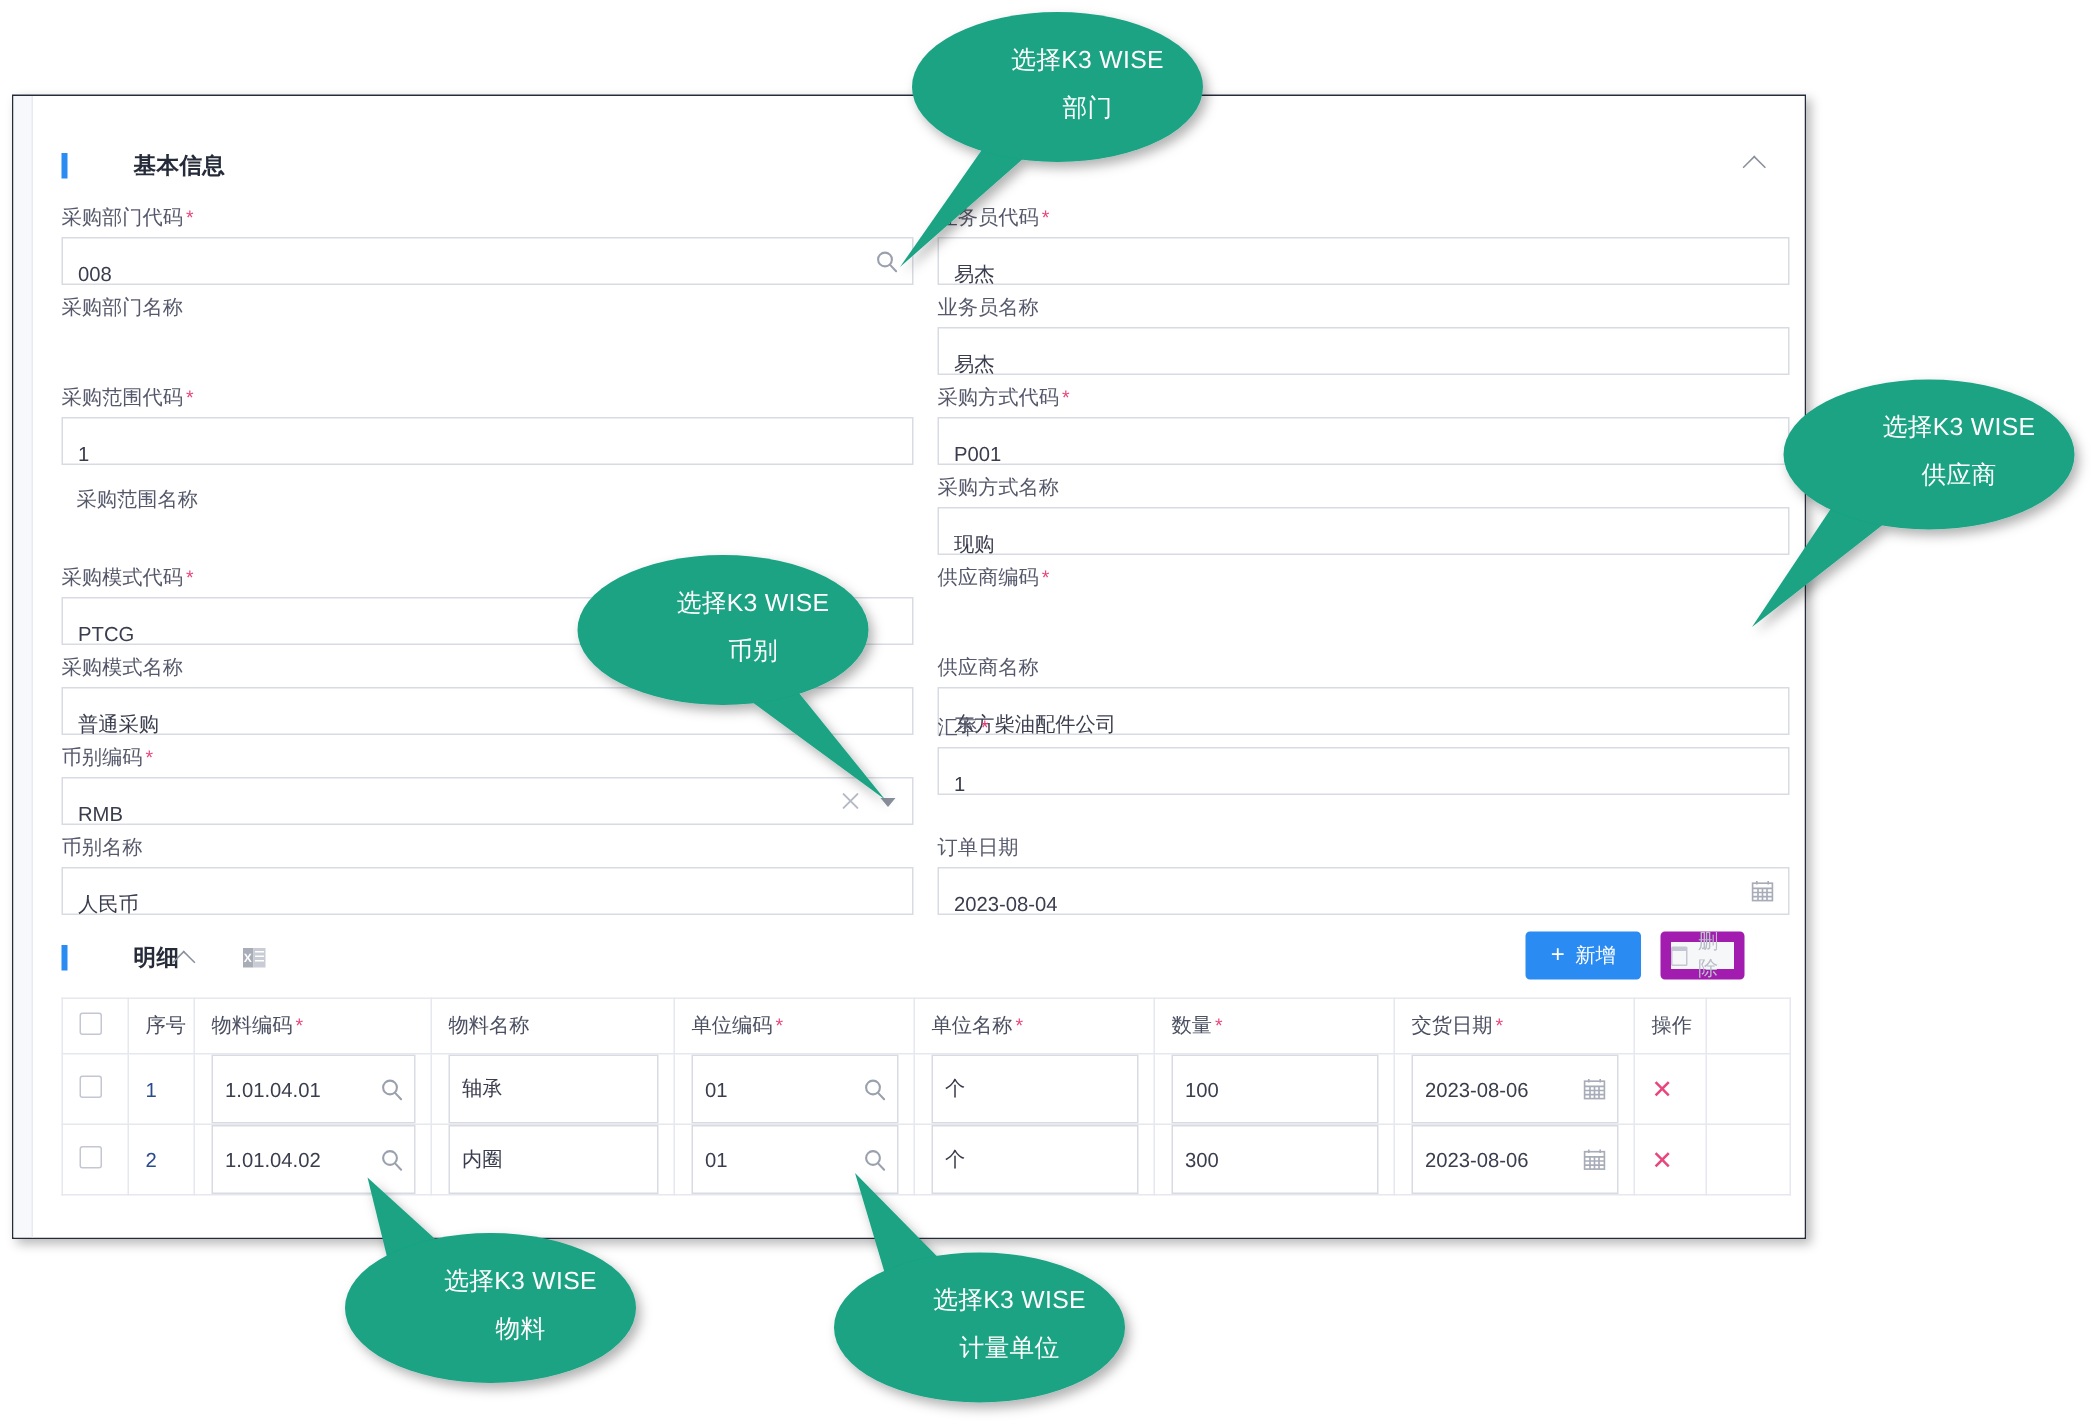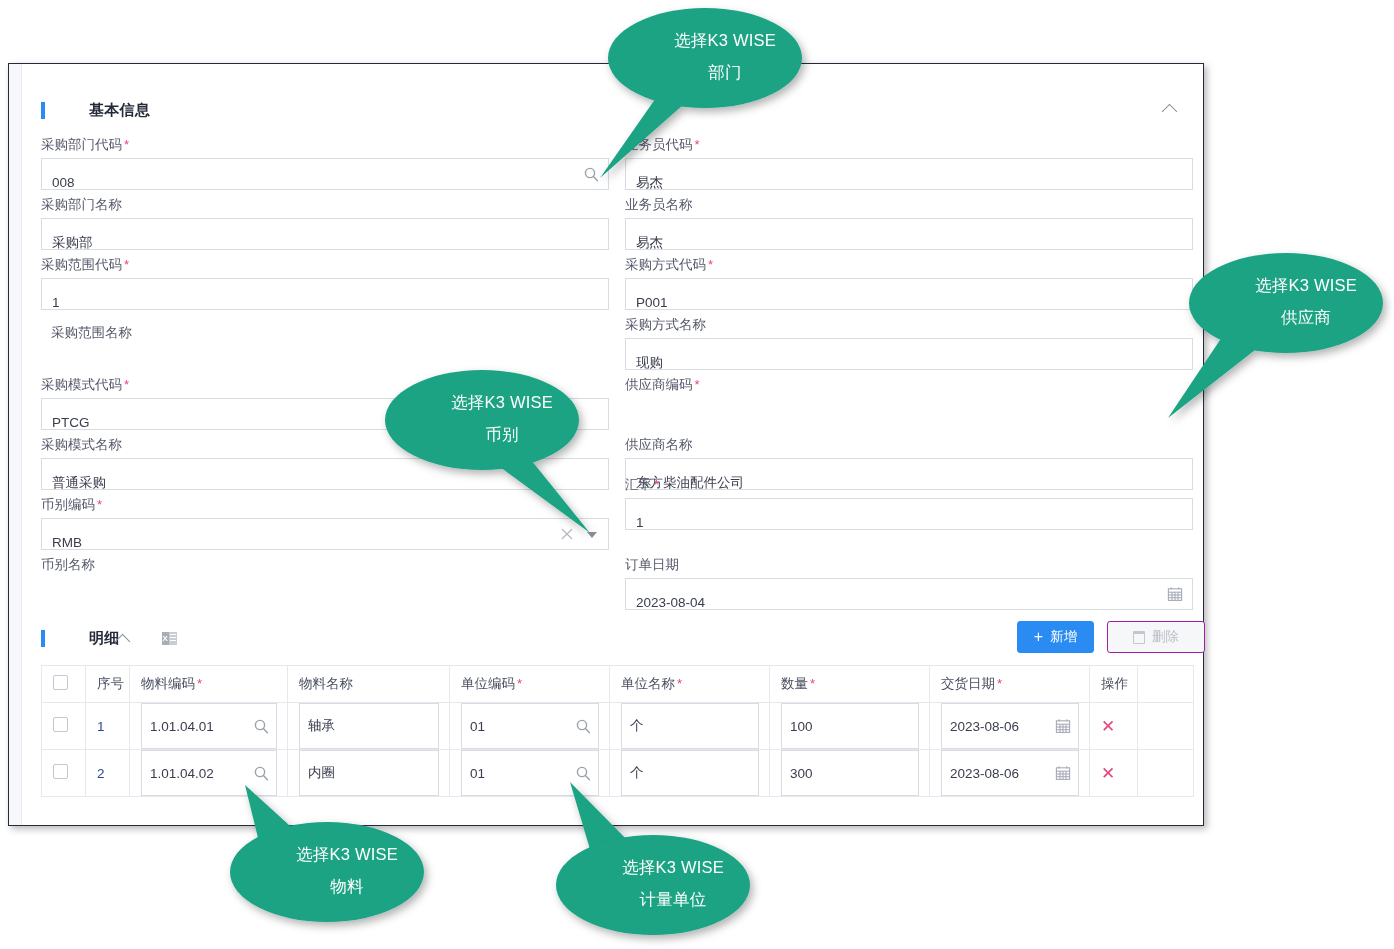--- a/index.html
+++ b/index.html
@@ -49,21 +49,21 @@
   .caret { position:absolute; right:11px; top:50%; margin-top:-2px;
            border-left:5px solid transparent; border-right:5px solid transparent;
            border-top:6px solid #8a8f9c; }
 
   
   .btn {
     height:32px; border-radius:3px; font-size:13.5px; display:inline-flex;
     align-items:center; justify-content:center; gap:7px; cursor:pointer; user-select:none;
   }
   .btn-primary { background:#2a8bf2; color:#fff; border:1px solid #2a8bf2; width:77px; }
-  .btn-disabled { background:#f6f7f9; color:#b9bdc7; border:1px solid #a21caf; width:98px; cursor:default; }
+  .btn-disabled { background:#f6f7f9; color:#b9bdc7; border:7px solid #a21caf; width:56px; cursor:default; }
   .plus { font-size:16px; line-height:1; }
 
   .xls-icon { width:15px; height:15px; margin-left:9px; position:relative; }
   .xls-icon .x1 { position:absolute; left:0; top:1px; width:7px; height:13px; background:#a8adb8; color:#fff; font-size:8px;
                   display:flex; align-items:center; justify-content:center; font-weight:bold; }
   .xls-icon .x2 { position:absolute; left:7px; top:1px; width:8px; height:13px; background:#c9ccd4; }
   .xls-icon .x2::after { content:""; position:absolute; left:1px; top:2px; width:6px; height:1px; background:#fff;
                          box-shadow:0 3px 0 #fff, 0 6px 0 #fff; }
 
   
@@ -115,23 +115,20 @@
             <span class="f-icon">
               <svg width="16" height="16" viewBox="0 0 16 16" fill="none" stroke="#9aa0ad" stroke-width="1.4">
                 <circle cx="7" cy="7" r="4.6"></circle>
                 <line x1="10.4" y1="10.6" x2="14.4" y2="14.8" stroke-linecap="round"></line>
               </svg>
             </span>
           </div>
         </div>
         <div class="field" style="left: 19px; top: 133px; width: 568px;">
           <div class="flabel"><span>采购部门名称</span></div>
-          <div class="fbox">
-            <span class="fval">采购部</span>
-          </div>
         </div>
         <div class="field" style="left: 19px; top: 193px; width: 568px;">
           <div class="flabel"><span>采购范围代码</span><span class="req">*</span></div>
           <div class="fbox">
             <span class="fval">1</span>
           </div>
         </div>
         <div class="field" style="left: 19px; top: 261px; width: 568px; margin-left: 10px;">
           <div class="flabel"><span>采购范围名称</span></div>
         </div>
@@ -153,20 +150,23 @@
             <span class="fval">RMB</span>
             <span class="f-clear"><svg width="14" height="14" viewBox="0 0 14 14" fill="none" stroke="#b6bac4" stroke-width="1.35" stroke-linecap="round">
                 <line x1="2.4" y1="2.4" x2="11.6" y2="11.6"></line>
                 <line x1="11.6" y1="2.4" x2="2.4" y2="11.6"></line>
               </svg></span>
             <span class="caret"></span>
           </div>
         </div>
         <div class="field" style="left: 19px; top: 493px; width: 568px;">
           <div class="flabel"><span>币别名称</span></div>
+          <div class="fbox">
+            <span class="fval">人民币</span>
+          </div>
         </div>
       </div>
     <div id="form-right">
         <div class="field" style="left: 603px; top: 73px; width: 568px;">
           <div class="flabel"><span>业务员代码</span><span class="req">*</span></div>
           <div class="fbox">
             <span class="fval">易杰</span>
           </div>
         </div>
         <div class="field" style="left: 603px; top: 133px; width: 568px;">

